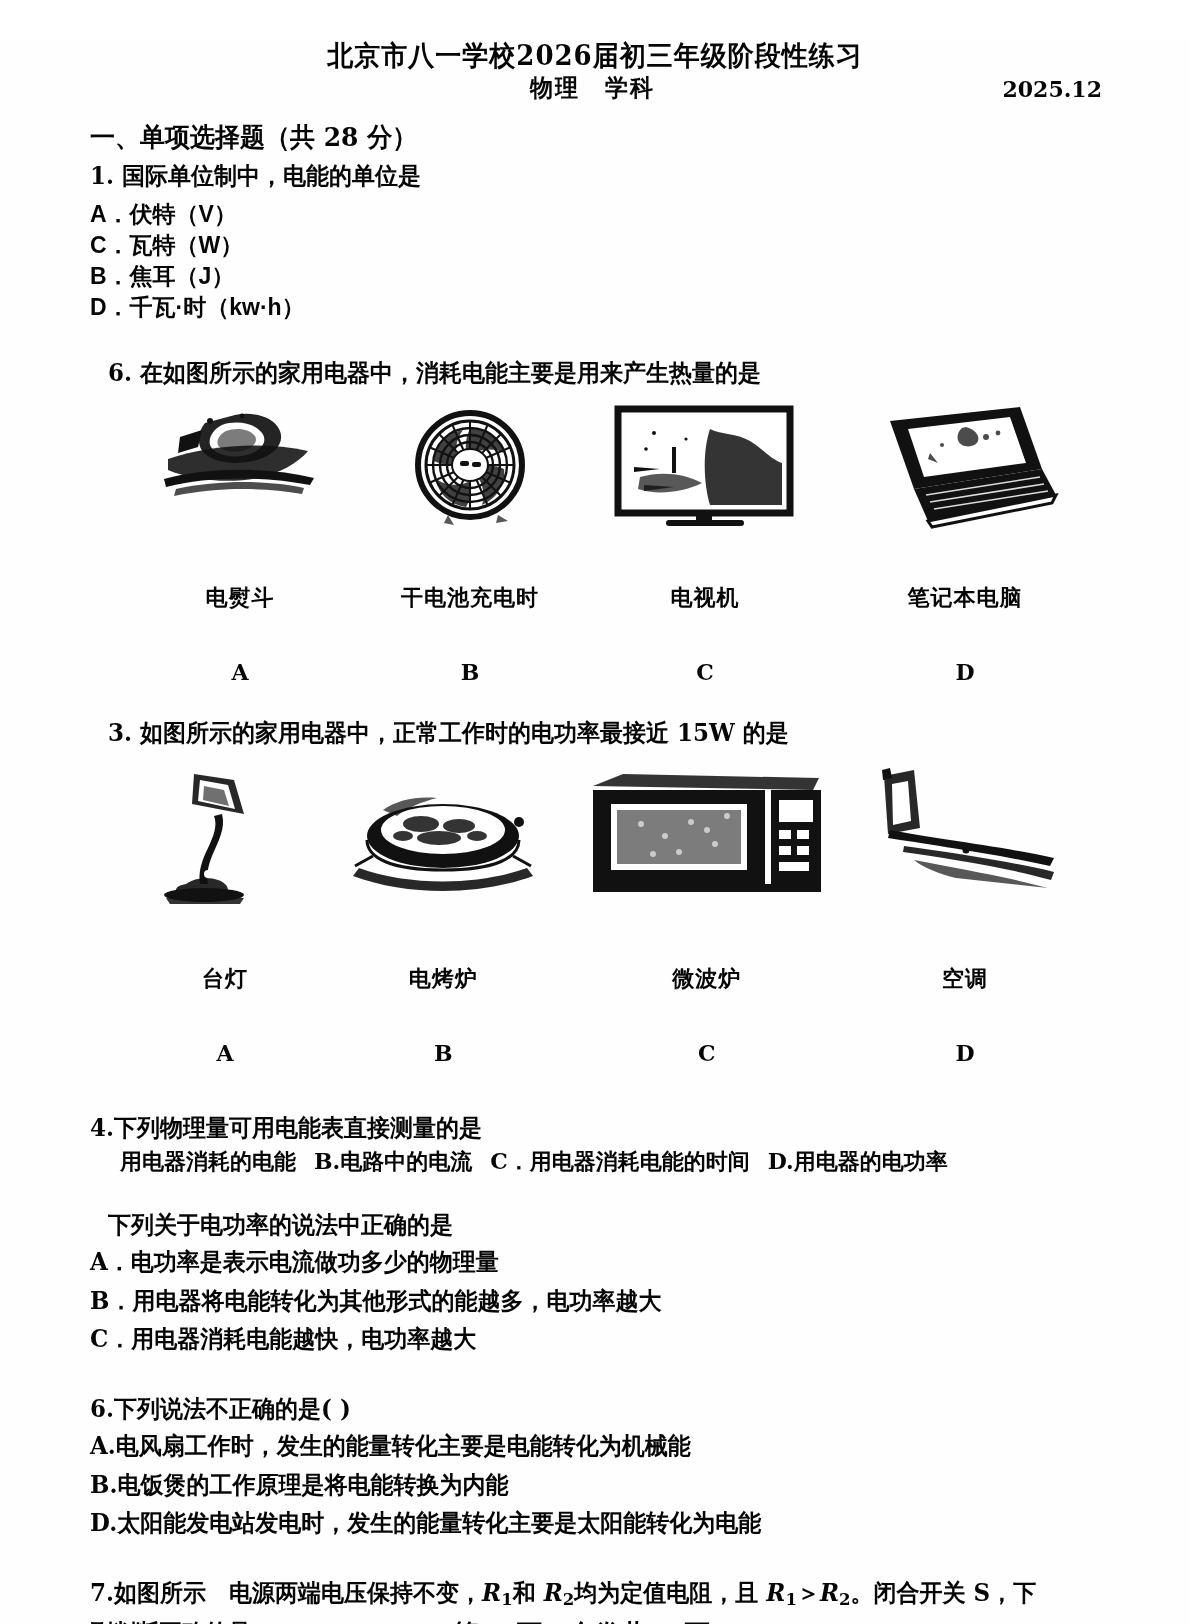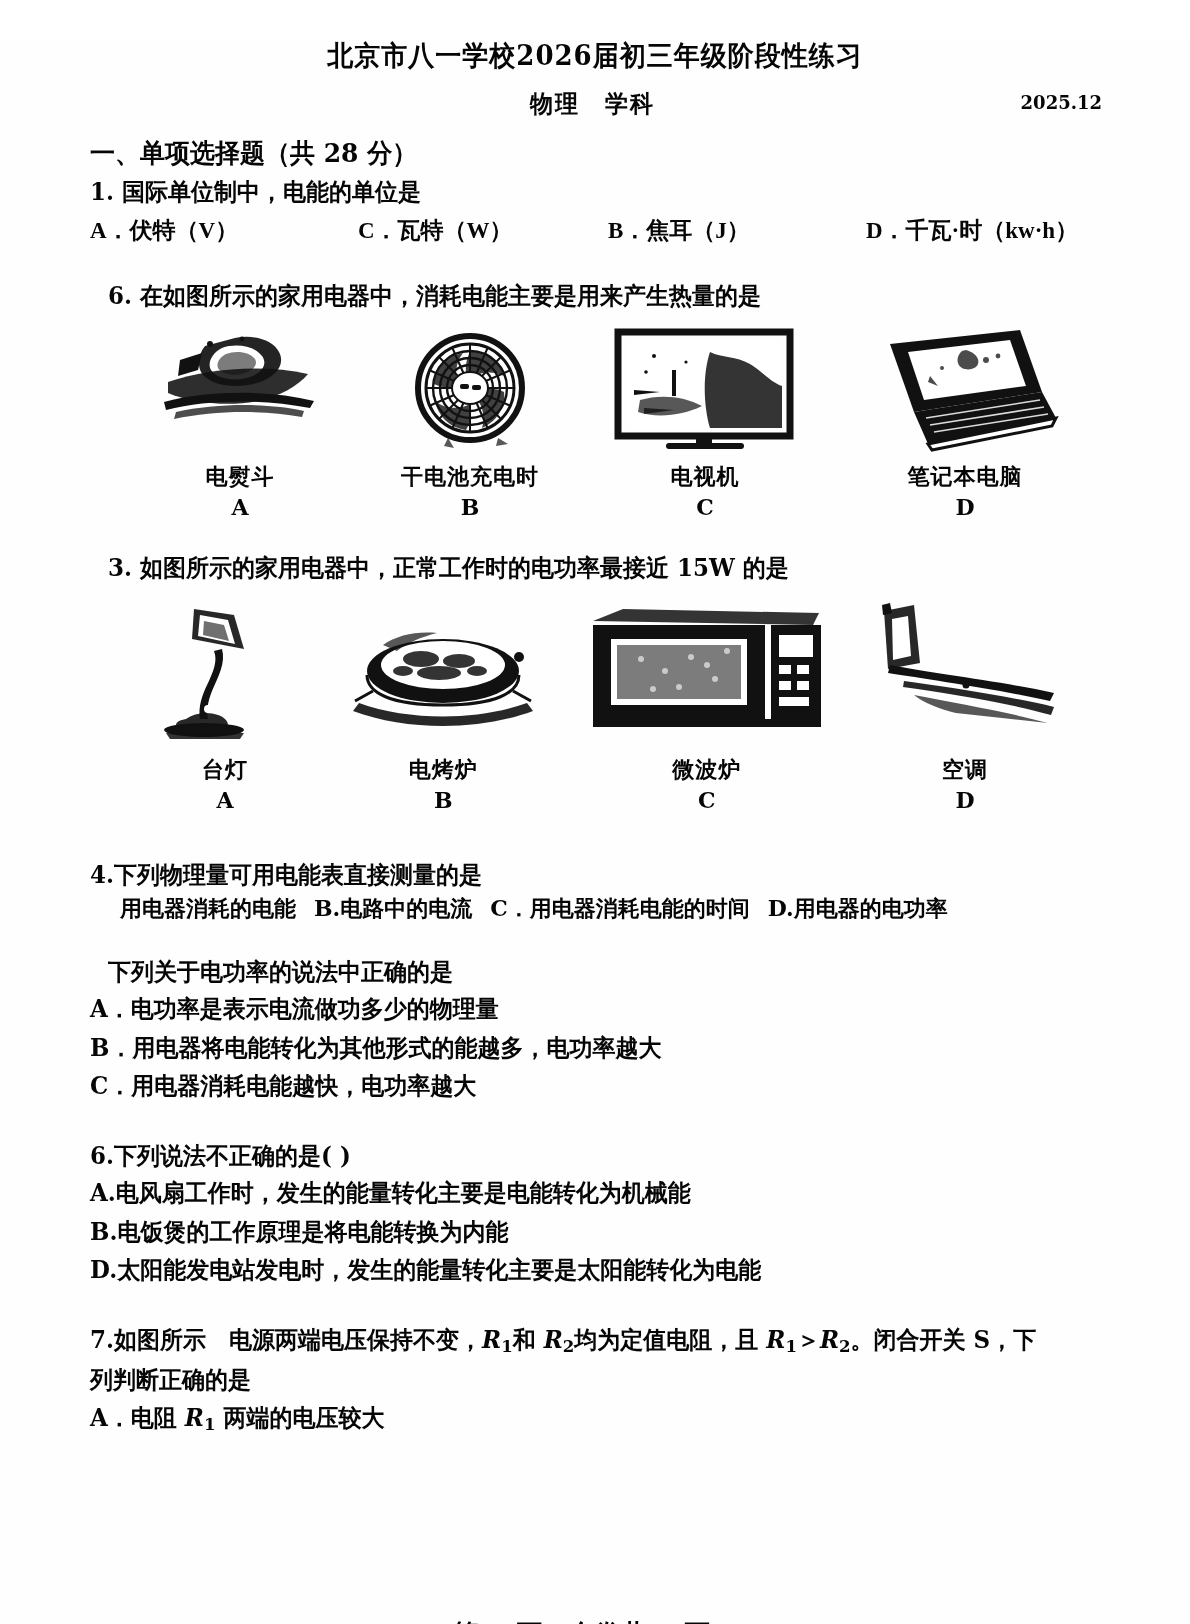--- a/index.html
+++ b/index.html
@@ -30,38 +30,37 @@
     text-align: center;
     font-size: 26px;
     font-weight: bold;
     letter-spacing: 1px;
     margin: 38px 0 0 0;
     font-family: "DejaVu Serif", "Liberation Serif", serif;
     transform: scaleY(1.06);
   }
   .subject-row {
     position: relative;
-    margin-top: 16px;
     height: 34px;
   }
   .subject {
     position: absolute;
     left: 50%;
     transform: translateX(-52%) scaleY(1.05);
     font-size: 23px;
     font-weight: bold;
     letter-spacing: 2px;
     font-family: "DejaVu Serif", "Liberation Serif", serif;
     white-space: pre;
   }
   .exam-date {
     position: absolute;
     right: -2px;
     top: 3px;
-    font-size: 18px;
+    font-size: 22px;
     font-weight: bold;
     font-family: "DejaVu Serif", "Liberation Serif", serif;
   }
 
   .section-title {
     font-size: 25px;
     font-weight: bold;
     margin: 14px 0 6px 0;
     transform: scaleY(1.05);
     transform-origin: left bottom;
@@ -85,22 +84,23 @@
     line-height: 1.5;
     font-family: "DejaVu Serif", "Liberation Serif", serif;
     transform: scaleY(1.04);
     transform-origin: left center;
     margin: 4px 0;
   }
   .opt-row {
     display: flex;
     font-size: 23px;
     font-weight: bold;
-    font-family: Liberation Serif, serif;
+    font-family: Liberation Sans, sans-serif;
     margin: 6px 15px 2px 0;
+    flex-direction: column;
   }
   .opt-row .cell { white-space: nowrap; }
   .opt-row .c1 { width: 268px; }
   .opt-row .c2 { width: 258px; }
   .opt-row .c3 { width: 250px; }
 
   .q4-opts {
     display: flex;
     font-size: 22px;
     font-weight: bold;
@@ -118,20 +118,21 @@
     justify-content: space-between;
     margin: 14px 0 0 0;
     padding: 0 40px 0 60px;
     box-sizing: border-box;
   }
   .fig-item {
     display: flex;
     flex-direction: column;
     align-items: center;
     text-align: center;
+    gap: 44px;
   }
   .fig-art {
     display: flex;
     align-items: flex-end;
     justify-content: center;
   }
   .fig-caption {
     font-size: 22px;
     font-weight: bold;
     margin-top: 6px;

